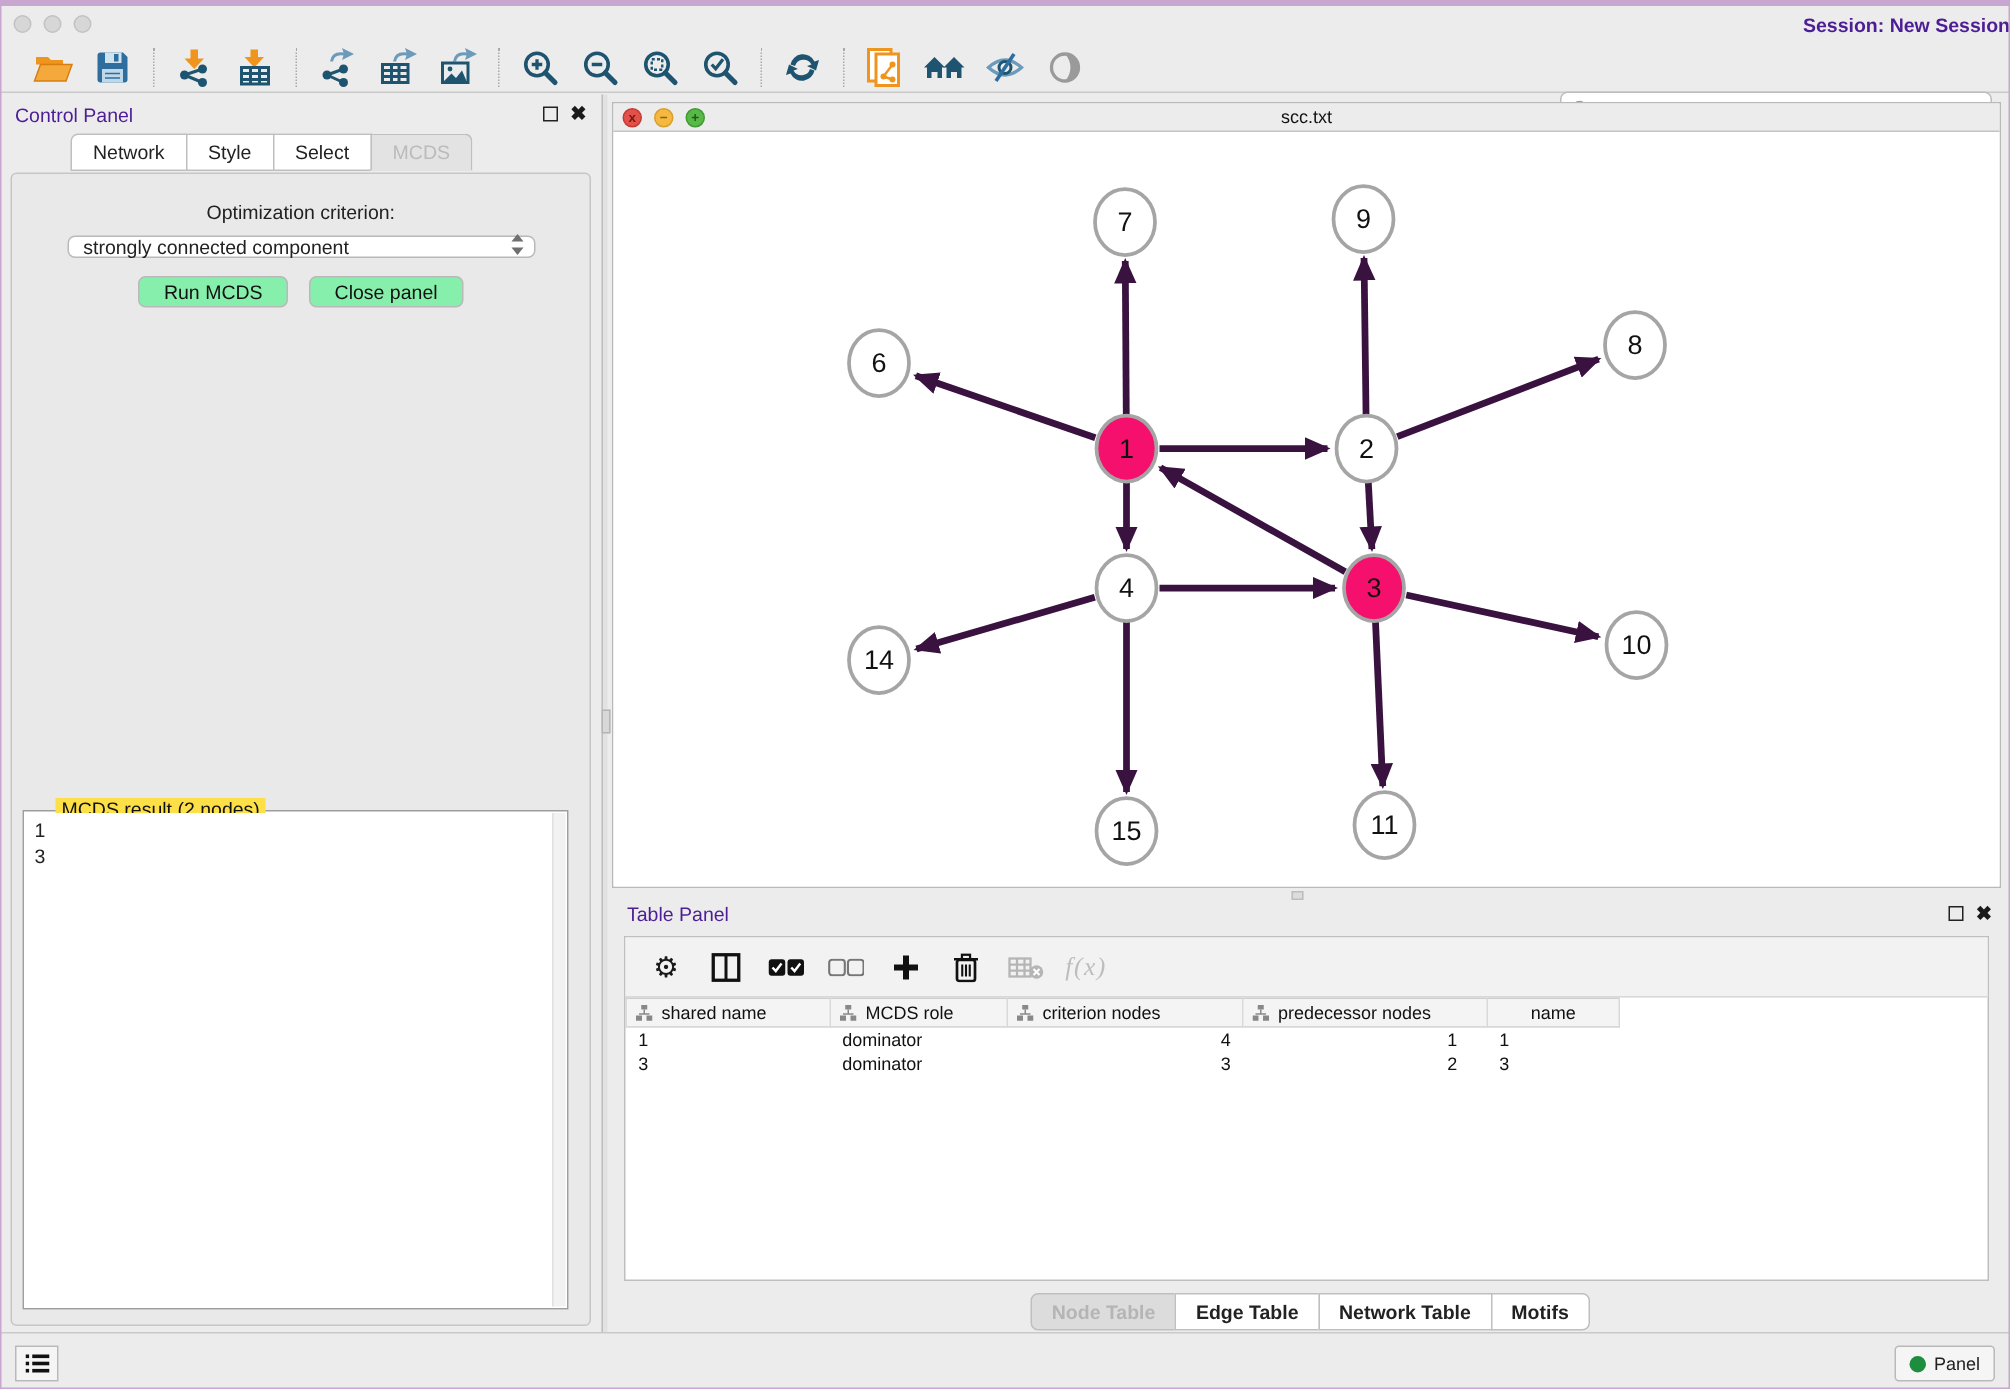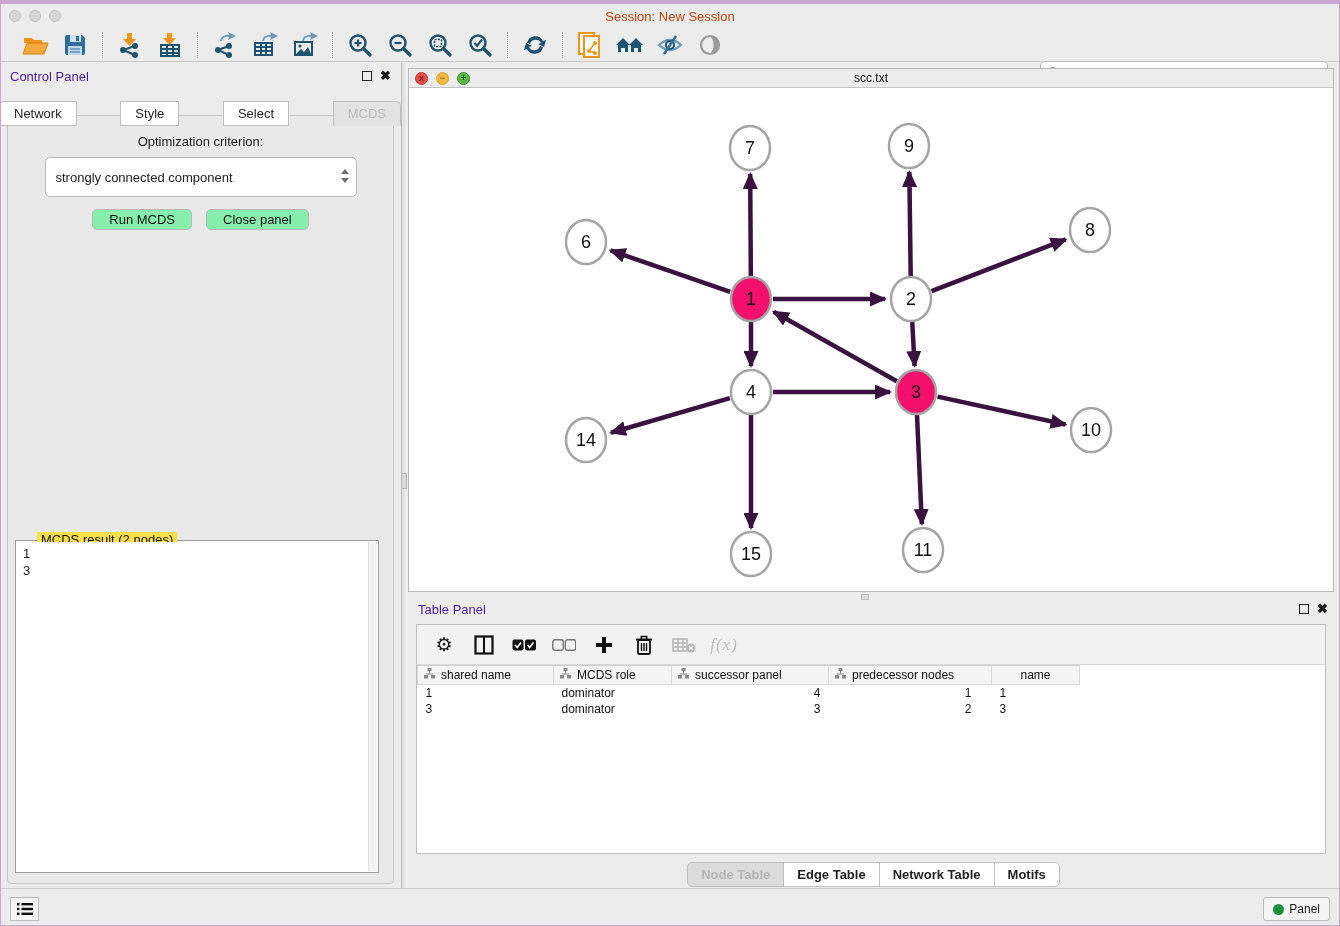--- a/index.html
+++ b/index.html
@@ -5,49 +5,49 @@
   * { margin:0; padding:0; box-sizing:border-box; }
   html,body { width:1340px; height:926px; overflow:hidden; }
   body { font-family:"Liberation Sans", sans-serif; background:#ECECEC; position:relative; font-size:13px; color:#222; }
 
   
   .purple-strip { position:absolute; left:0; top:0; width:100%; height:4px; background:#C8A6CF; }
   .win-border { position:absolute; inset:0; border:1px solid #C8A6CF; pointer-events:none; z-index:99; }
   .titlebar { position:absolute; left:0; top:4px; width:100%; height:24px; background:#ECECEC; display:flex; align-items:center; }
   .traffic { display:flex; gap:8px; margin-left:9px; }
   .traffic .dot { width:12px; height:12px; border-radius:50%; background:#D7D7D7; border:1px solid #C2C2C2; }
-  .win-title { position:absolute; left:0; right:0; text-align:center; color:#c2410c; font-size:13px; }
+  .win-title { position:absolute; left:0; right:0; text-align:right; color:#4c1d95; font-size:13px;font-weight:bold; }
 
   
   .toolbar { position:absolute; left:0; top:28px; width:100%; height:34px; background:#ECECEC; border-bottom:1px solid #C9C9C9; display:flex; align-items:center; padding-left:8px; }
   .tgroup { display:flex; align-items:center; gap:6px; padding:0 10px; }
   .tsep { width:1px; height:26px; border-left:1px dotted #A9A9A9; }
   .ticon { width:34px; height:28px; display:flex; align-items:center; justify-content:center; }
   .searchbox { position:absolute; right:12px; top:33px; width:288px; height:23px; background:#fff; border:1px solid #BDBDBD; border-radius:5px; display:flex; align-items:center; padding-left:6px; }
 
   
   .main { position:absolute; left:0; top:63px; width:100%; height:825px; }
   .vsplit { position:absolute; left:401px; top:0; width:4px; height:825px; background:#E2E2E2; border-left:1px solid #BEBEBE; }
   .vsplit .grip { position:absolute; left:-1px; top:410px; width:6px; height:16px; background:#D8D8D8; border:1px solid #B5B5B5; }
 
   
   .cpanel { position:absolute; left:0; top:0; width:401px; height:825px; background:#ECECEC; }
   .panel-head { height:26px; display:flex; align-items:center; padding:0 10px; }
   .panel-head .ph-title { font-size:13px; color:#4c1d95; }
   .panel-head .ph-btns { margin-left:auto; display:flex; gap:8px; align-items:center; color:#1a1a1a; }
   .ph-float { width:10px; height:10px; border:1.5px solid #222; }
   .ph-close { font-weight:bold; font-size:13px; line-height:10px; }
-  .ctabs { display:flex; justify-content:space-between; margin-top:12px; position:relative; z-index:2; }
+  .ctabs { display:flex; justify-content:flex-start; margin-top:0; position:relative; z-index:2;padding-left:48px; }
   .ctab { border:1px solid #BFBFBF; background:#fff; padding:4px 14px; font-size:13px; margin-left:-1px; }
   .ctab:first-child { border-radius:5px 0 0 0; }
   .ctab:last-child { border-radius:0 5px 0 0; }
   .ctab.active { background:#E3E3E3; color:#BBBBBB; border-bottom-color:#E3E3E3; }
   .cbody { position:absolute; left:7px; right:7px; top:52px; bottom:4px; background:#E9E9E9; border:1px solid #C6C6C6; border-radius:4px; }
   .opt-label { text-align:center; margin-top:18px; font-size:13px; }
-  .dropdown { margin:8px auto 0; width:312px; height:40px; background:#fff; border:1px solid #B9B9B9; border-radius:5px; display:flex; align-items:center; padding:0 6px 0 10px; font-size:13px; }
+  .dropdown { margin:8px auto 0; width:312px; height:15px; background:#fff; border:1px solid #B9B9B9; border-radius:5px; display:flex; align-items:center; padding:0 6px 0 10px; font-size:13px; }
   .dropdown .dd-arrows { margin-left:auto; }
   .btnrow { display:flex; justify-content:center; gap:14px; margin-top:12px; }
   .pushbtn { background:#86efac; border:1px solid #B9B9B9; border-radius:5px; padding:2px 16px; font-size:13px; color:#111; }
   .fieldset-box { position:absolute; left:7px; right:14px; top:424px; bottom:10px; border:1px solid #9E9E9E; background:#fff; }
   .fieldset-legend { position:absolute; top:-9px; left:21px; background:#fde047; padding:0 4px; font-size:13px; color:#111; }
   .fieldset-inner { position:absolute; inset:1px; background:#fff; font-size:13px; line-height:17px; padding:3px 0 0 6px; white-space:pre-line; }
   .fs-scroll { position:absolute; right:1px; top:1px; bottom:1px; width:9px; background:#F2F2F2; border-left:1px solid #E0E0E0; }
 
   
   .rside { position:absolute; left:406px; top:0; right:0; height:825px; }
@@ -64,21 +64,21 @@
   .net-canvas { position:relative; width:924px; height:503px; background:#fff; }
   .hsplit-grip { position:absolute; left:455px; top:531px; width:8px; height:6px; background:#DCDCDC; border:1px solid #BDBDBD; }
 
   
   .tpanel { position:absolute; left:2px; top:533px; width:932px; height:292px; }
   .tp-container { position:absolute; left:8px; right:14px; top:28px; height:230px; background:#fff; border:1px solid #BFBFBF; }
   .tp-toolbar { height:40px; background:#F2F2F2; border-bottom:1px solid #D8D8D8; display:flex; align-items:center; gap:14px; padding-left:14px; }
   .tp-tool { width:26px; height:26px; display:flex; align-items:center; justify-content:center; }
   table.datatable { border-collapse:collapse; width:662px; table-layout:fixed; font-size:12px; }
   table.datatable th { font-weight:normal; background:#F4F4F4; border:1px solid #D9D9D9; border-top:1px solid #CFCFCF; height:19px; text-align:center; color:#111; }
-  table.datatable th .hwrap { display:flex; align-items:flex-start; justify-content:flex-start; gap:6px; padding-left:6px; }
+  table.datatable th .hwrap { display:flex; align-items:center; justify-content:flex-start; gap:6px; padding-left:6px; }
   table.datatable th.center .hwrap { justify-content:center; padding-left:0; }
   table.datatable td { height:16px; padding:0 8px; color:#111; border:none; }
   td.ralign { text-align:right; padding-right:14px; }
   .tp-tabs { position:absolute; left:0; right:0; top:266px; display:flex; justify-content:center; }
   .tp-tab { border:1px solid #BFBFBF; background:#fff; padding:4px 13px; font-size:13px; font-weight:bold; margin-left:-1px; }
   .tp-tab:first-child { border-radius:5px 0 0 5px; }
   .tp-tab:last-child { border-radius:0 5px 5px 0; }
   .tp-tab.active { background:#DCDCDC; color:#B5B5B5; }
 
   
@@ -495,21 +495,21 @@
                 </th>
               <th>
                   <span class="hwrap">
                     <svg width="11" height="11" viewBox="0 0 11 11">
                       <rect x="3.5" y="0" width="4" height="3" fill="#888"></rect>
                       <line x1="5.5" y1="3" x2="5.5" y2="6" stroke="#888"></line>
                       <line x1="2" y1="6" x2="9" y2="6" stroke="#888"></line>
                       <rect x="0" y="7" width="4" height="3.5" fill="#888"></rect>
                       <rect x="7" y="7" width="4" height="3.5" fill="#888"></rect>
                     </svg>
-                    <span>successor panel</span>
+                    <span>criterion nodes</span>
                   </span>
                 </th>
               <th>
                   <span class="hwrap">
                     <svg width="11" height="11" viewBox="0 0 11 11">
                       <rect x="3.5" y="0" width="4" height="3" fill="#888"></rect>
                       <line x1="5.5" y1="3" x2="5.5" y2="6" stroke="#888"></line>
                       <line x1="2" y1="6" x2="9" y2="6" stroke="#888"></line>
                       <rect x="0" y="7" width="4" height="3.5" fill="#888"></rect>
                       <rect x="7" y="7" width="4" height="3.5" fill="#888"></rect>

